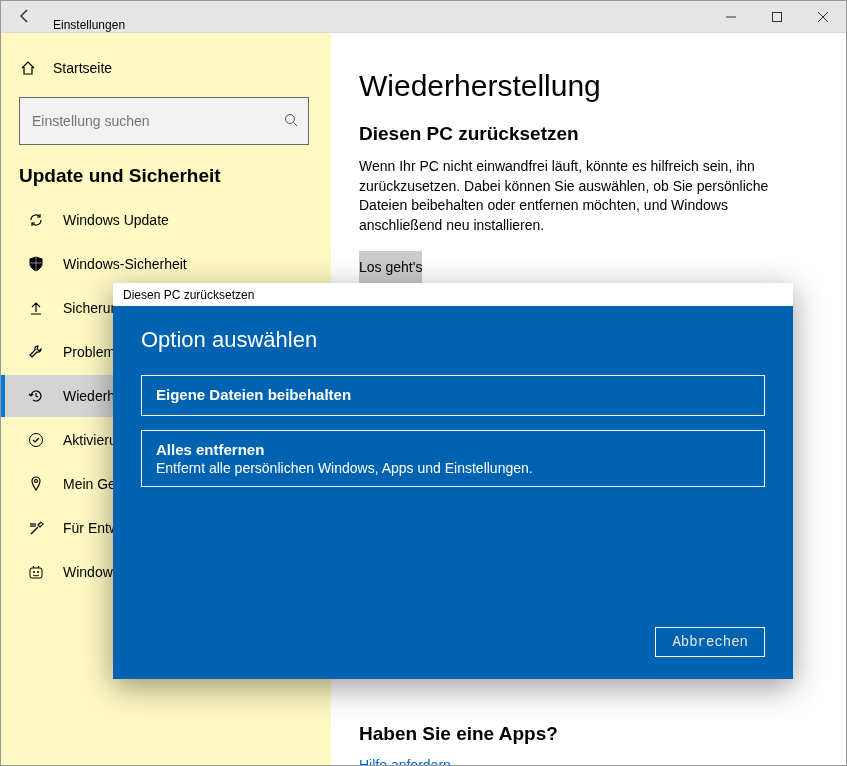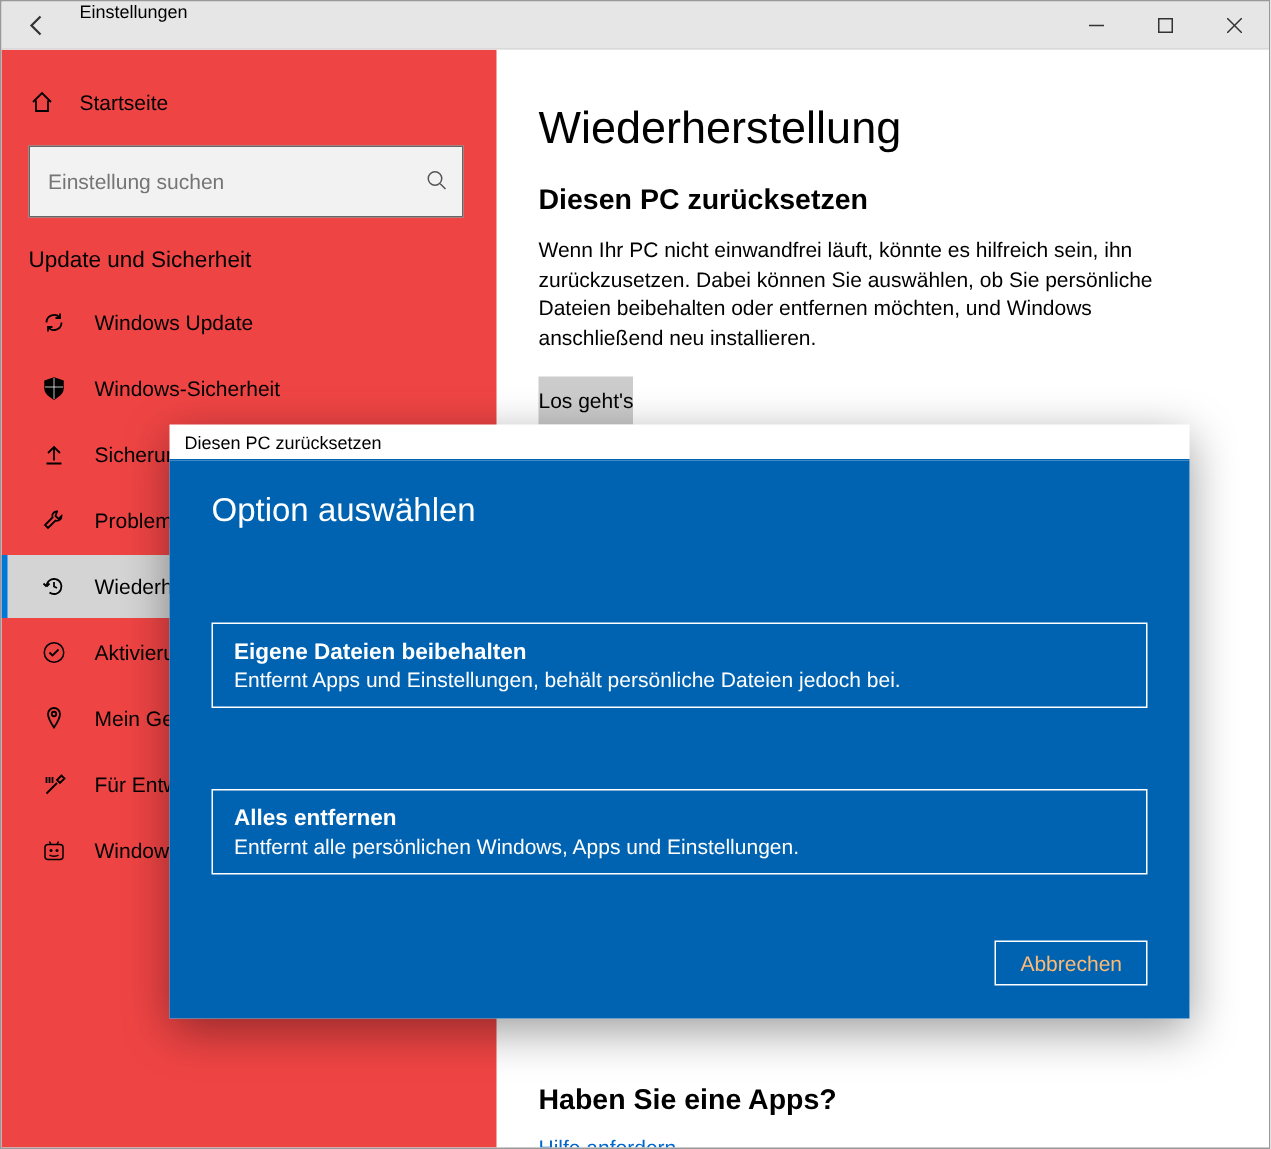--- a/index.html
+++ b/index.html
@@ -17,21 +17,21 @@
     position: relative;
     display: flex;
     flex-direction: column;
     overflow: hidden;
     background: #fff;
   }
   .titlebar {
     height: 32px;
     background: #e6e6e6;
     display: flex;
-    align-items: flex-start;
+    align-items: flex-end;
     position: relative;
     border-bottom: 1px solid #d9d9d9;
   }
   .titlebar .back {
     width: 48px;
     height: 32px;
     display: flex;
     align-items: center;
     justify-content: center;
     font-size: 16px;
@@ -55,21 +55,21 @@
     font-size: 14px;
     color: #333;
   }
   .body {
     flex: 1;
     display: flex;
     overflow: hidden;
   }
   .sidebar {
     width: 330px;
-    background: #ef4444;
+    background: #fef9c3;
     padding: 16px 0;
     display: flex;
     flex-direction: column;
     gap: 2px;
   }
   .sidebar .home {
     display: flex;
     align-items: center;
     gap: 16px;
     padding: 10px 18px;
@@ -92,22 +92,22 @@
     border: none;
     background: transparent;
     font-size: 14px;
     outline: none;
   }
   .searchbox .glass {
     font-size: 14px;
     color: #333;
   }
   .sidebar .section-label {
-    font-weight: 400;
-    font-size: 15px;
+    font-weight: 700;
+    font-size: 19px;
     padding: 4px 18px 10px 18px;
   }
   .sidebar .item {
     display: flex;
     align-items: center;
     gap: 18px;
     padding: 12px 18px 12px 22px;
     font-size: 14px;
     border-left: 4px solid transparent;
     cursor: default;
@@ -185,21 +185,20 @@
     border-bottom: 1px solid #0063b1;
   }
   .modal .mbody {
     flex: 1;
     background: #0063b1;
     color: #fff;
     padding: 20px 28px;
     display: flex;
     flex-direction: column;
     position: relative;
-    gap: 40px;
   }
   .modal .mheading {
     font-weight: 400;
     font-size: 22px;
     margin: 0 0 22px 0;
   }
   .option {
     border: 1px solid #fff;
     padding: 10px 14px;
     margin-bottom: 14px;
@@ -214,22 +213,22 @@
     font-size: 14px;
   }
   .cancel {
     position: absolute;
     right: 28px;
     bottom: 22px;
     border: 1px solid #fff;
     padding: 6px 16px;
     font-size: 14px;
     background: transparent;
-    color: #fdba74;
-    font-family: Liberation Sans, sans-serif;
+    color: #e5e5e5;
+    font-family: Liberation Mono, monospace;
   }
 </style>
 </head>
 <body>
 
 <div class="window">
 
   <div class="titlebar">
     <div class="back">
       <svg width="16" height="16" viewBox="0 0 16 16">
@@ -384,21 +383,20 @@
     </div>
   </div>
 
   <div class="modal">
     <div class="mtitle">Diesen PC zurücksetzen</div>
     <div class="mbody">
       <div class="mheading">Option auswählen</div>
 
       <div class="option">
         <div class="otitle">Eigene Dateien beibehalten</div>
-        <div class="odesc">Entfernt Apps und Einstellungen, behält persönliche Dateien jedoch bei.</div>
       </div>
 
       <div class="option">
         <div class="otitle">Alles entfernen</div>
         <div class="odesc">Entfernt alle persönlichen Windows, Apps und Einstellungen.</div>
       </div>
 
       <button class="cancel">Abbrechen</button>
     </div>
   </div>

